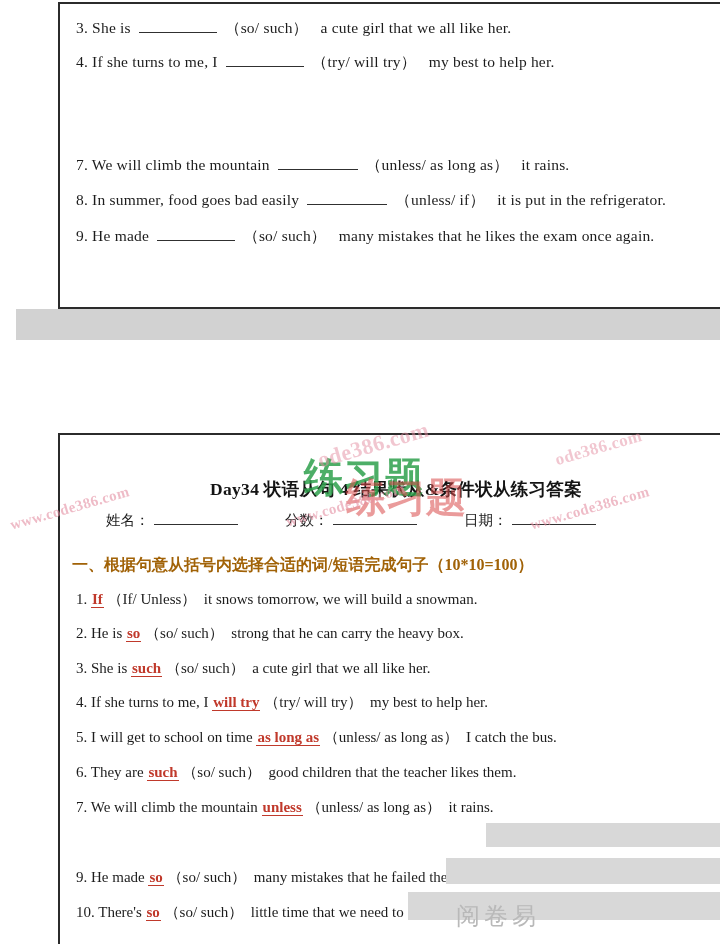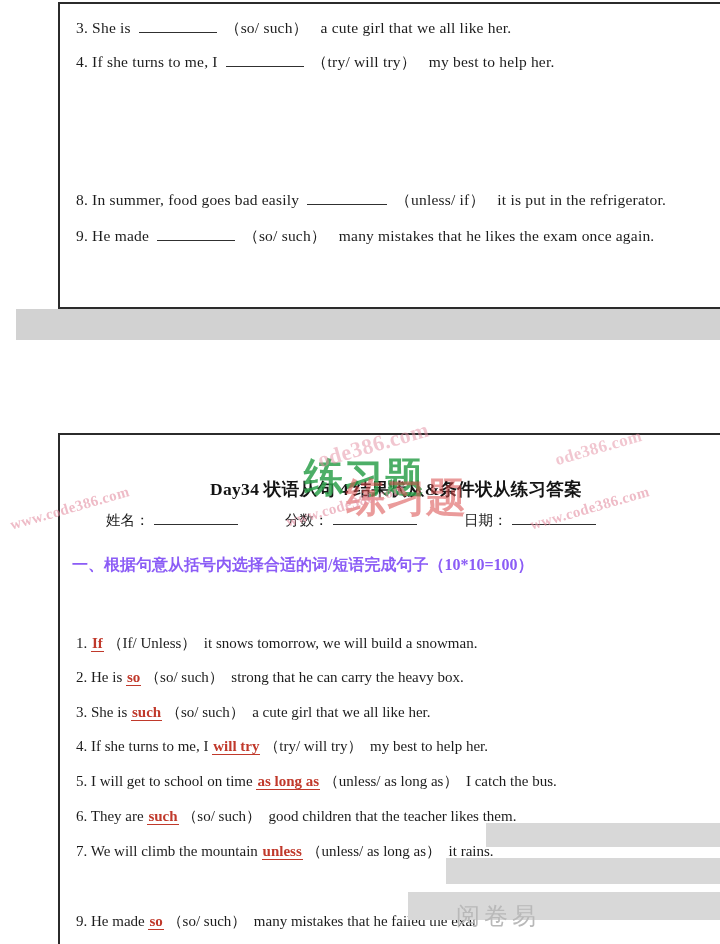--- a/index.html
+++ b/index.html
@@ -86,21 +86,20 @@
     border-top: 2px solid #2b2b2b;
     box-sizing: border-box;
     overflow: hidden;
   }
   .sheet-bottom .line {
     position: absolute;
     left: 16px;
     white-space: nowrap;
     font-size: 15px;
     color: #1c1c1c;
-    margin-top: 44px;
   }
   .title {
     position: absolute;
     left: 0;
     top: 42px;
     width: 672px;
     text-align: center;
     font-size: 17.5px;
     font-weight: bold;
     color: #141414;
@@ -117,21 +116,21 @@
   .meta-row .cell {
     display: inline-block;
   }
   .meta-row .gapline { width: 84px; }
   .section-head {
     position: absolute;
     left: 12px;
     top: 120px;
     font-size: 16px;
     font-weight: bold;
-    color: #8b5cf6;
+    color: #a16207;
     white-space: nowrap;
   }
   .ans {
     color: #c0392b;
     font-weight: bold;
     border-bottom: 1.4px solid #c0392b;
     padding: 0 1px;
   }
 
   
@@ -208,20 +207,27 @@
     <div class="line" style="top:48px">
       <span>4.</span>
       <span>If she turns to me, I</span>
       <span class="gapline g1"></span>
       <span>（try/ will try）</span>
       &nbsp;&nbsp;<span>my best to help her.</span>
     </div>
 
 
 
+    <div class="line" style="top:151px">
+      <span>7.</span>
+      <span>We will climb the mountain</span>
+      <span class="gapline g3"></span>
+      <span>（unless/ as long as）</span>
+      &nbsp;&nbsp;<span>it rains.</span>
+    </div>
 
     <div class="line" style="top:186px">
       <span>8.</span>
       <span>In summer, food goes bad easily</span>
       <span class="gapline g3"></span>
       <span>（unless/ if）</span>
       &nbsp;&nbsp;<span>it is put in the refrigerator.</span>
     </div>
 
     <div class="line" style="top:222px">

